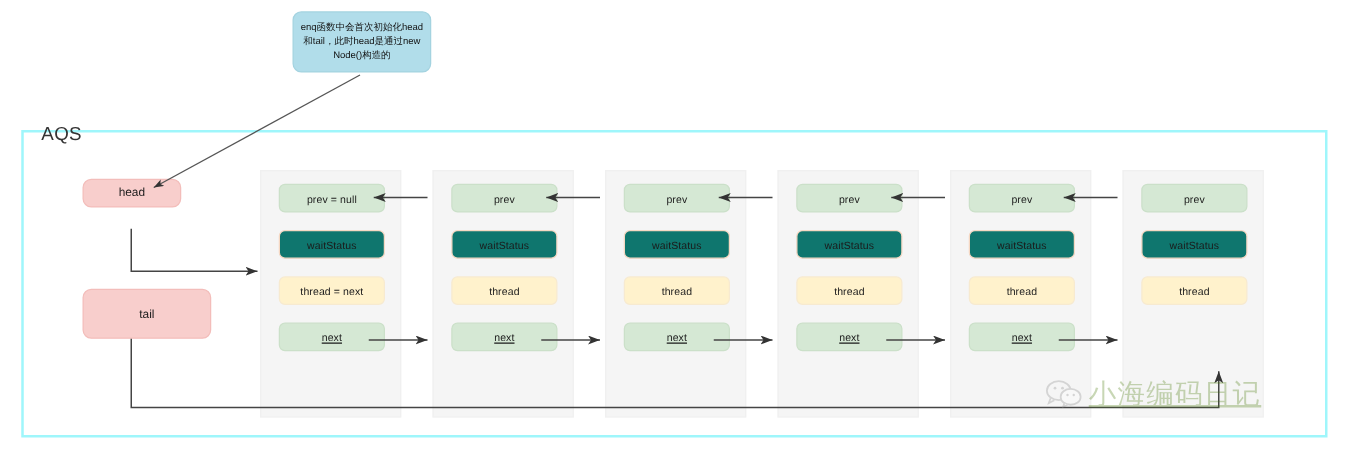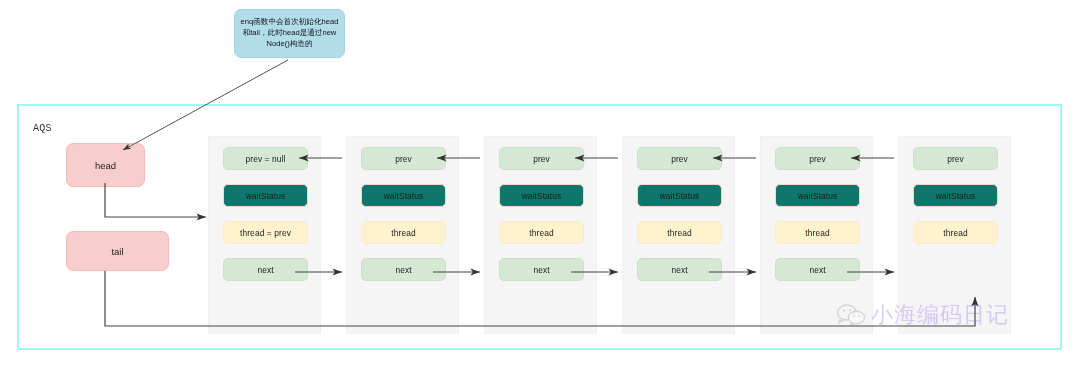--- a/index.html
+++ b/index.html
@@ -12,61 +12,61 @@
   }
   #canvas{position:absolute;left:0;top:0;width:1080px;height:370px;}
   svg.wires{position:absolute;left:0;top:0;width:1080px;height:370px;pointer-events:none;}
 
   
   .aqs-box{
     position:absolute;left:17px;top:104px;width:1045px;height:246px;
     border:2px solid #9ff6fb;background:transparent;box-sizing:border-box;
   }
   .aqs-label{
-    position:absolute;left:33px;top:123px;font-size:10px;color:#333;letter-spacing:.3px;font-family:Liberation Mono, monospace;
+    position:absolute;left:33px;top:99px;font-size:15px;color:#333;letter-spacing:.3px;
   }
 
   
   .ptr{
     position:absolute;background:#f8cecc;border:1px solid #f3bdba;border-radius:7px;
     display:flex;align-items:center;justify-content:center;
     font-size:9.5px;color:#1b1b1b;box-sizing:border-box;
   }
-  #head-node{left:66px;top:143px;width:79px;height:44px;}
+  #head-node{left:66px;top:143px;width:79px;height:23px;}
   #tail-node{left:66px;top:231px;width:103px;height:40px;}
 
   
   .node-panel{
     position:absolute;top:136px;width:113px;height:198px;
     background:#f5f5f5;border:1px solid #f0f0f0;box-sizing:border-box;
   }
   .field{
     position:absolute;left:14px;width:85px;height:23px;border-radius:5px;
     display:flex;align-items:center;justify-content:center;
     font-size:8.4px;color:#1b1b1b;box-sizing:border-box;letter-spacing:.1px;
   }
   .f-prev{top:10px;background:#d5e8d4;border:1px solid #cbe0c9;}
   .f-ws  {top:47px;background:#0f766e;border:1px solid #f5d8c3;}
   .f-th  {top:84px;background:#fff2cc;border:1px solid #f7ead0;}
-  .f-next{top:121px;background:#d5e8d4;border:1px solid #cbe0c9;}
+  .f-next{top:121px;background:#d5e8d4;border:1px solid #cbe0c9;text-decoration:underline;}
 
   
   .tooltip{
     position:absolute;left:234px;top:9px;width:111px;height:49px;
     background:#b1ddea;border:1px solid #a4d3e0;border-radius:7px;
     display:flex;align-items:center;justify-content:flex-end;text-align:center;
     font-size:7.6px;line-height:1.42;color:#111;padding:3px 4px;box-sizing:border-box;
   }
 
   
   .watermark{
     position:absolute;left:836px;top:300px;display:flex;align-items:center;gap:5px;
     opacity:.30;pointer-events:none;
   }
-  .wm-text{font-size:22px;color:#8b5cf6;letter-spacing:1px;font-weight:400;}
+  .wm-text{font-size:22px;color:#4d7c0f;letter-spacing:1px;font-weight:400;text-decoration:underline;}
 </style>
 </head>
 <body>
 
 <div id="canvas">
 
   <div class="tooltip">
     <span>enq函数中会首次初始化head和tail，此时head是通过new Node()构造的</span>
   </div>
 
@@ -76,21 +76,21 @@
   <div class="ptr" id="head-node">
     <span>head</span>
   </div>
   <div class="ptr" id="tail-node">
     <span>tail</span>
   </div>
 
   <div class="node-panel" style="left:208px;">
     <div class="field f-prev">prev = null</div>
     <div class="field f-ws">waitStatus</div>
-    <div class="field f-th">thread = prev</div>
+    <div class="field f-th">thread = next</div>
     <div class="field f-next">next</div>
   </div>
 
   <div class="node-panel" style="left:346px;">
     <div class="field f-prev">prev</div>
     <div class="field f-ws">waitStatus</div>
     <div class="field f-th">thread</div>
     <div class="field f-next">next</div>
   </div>
 

